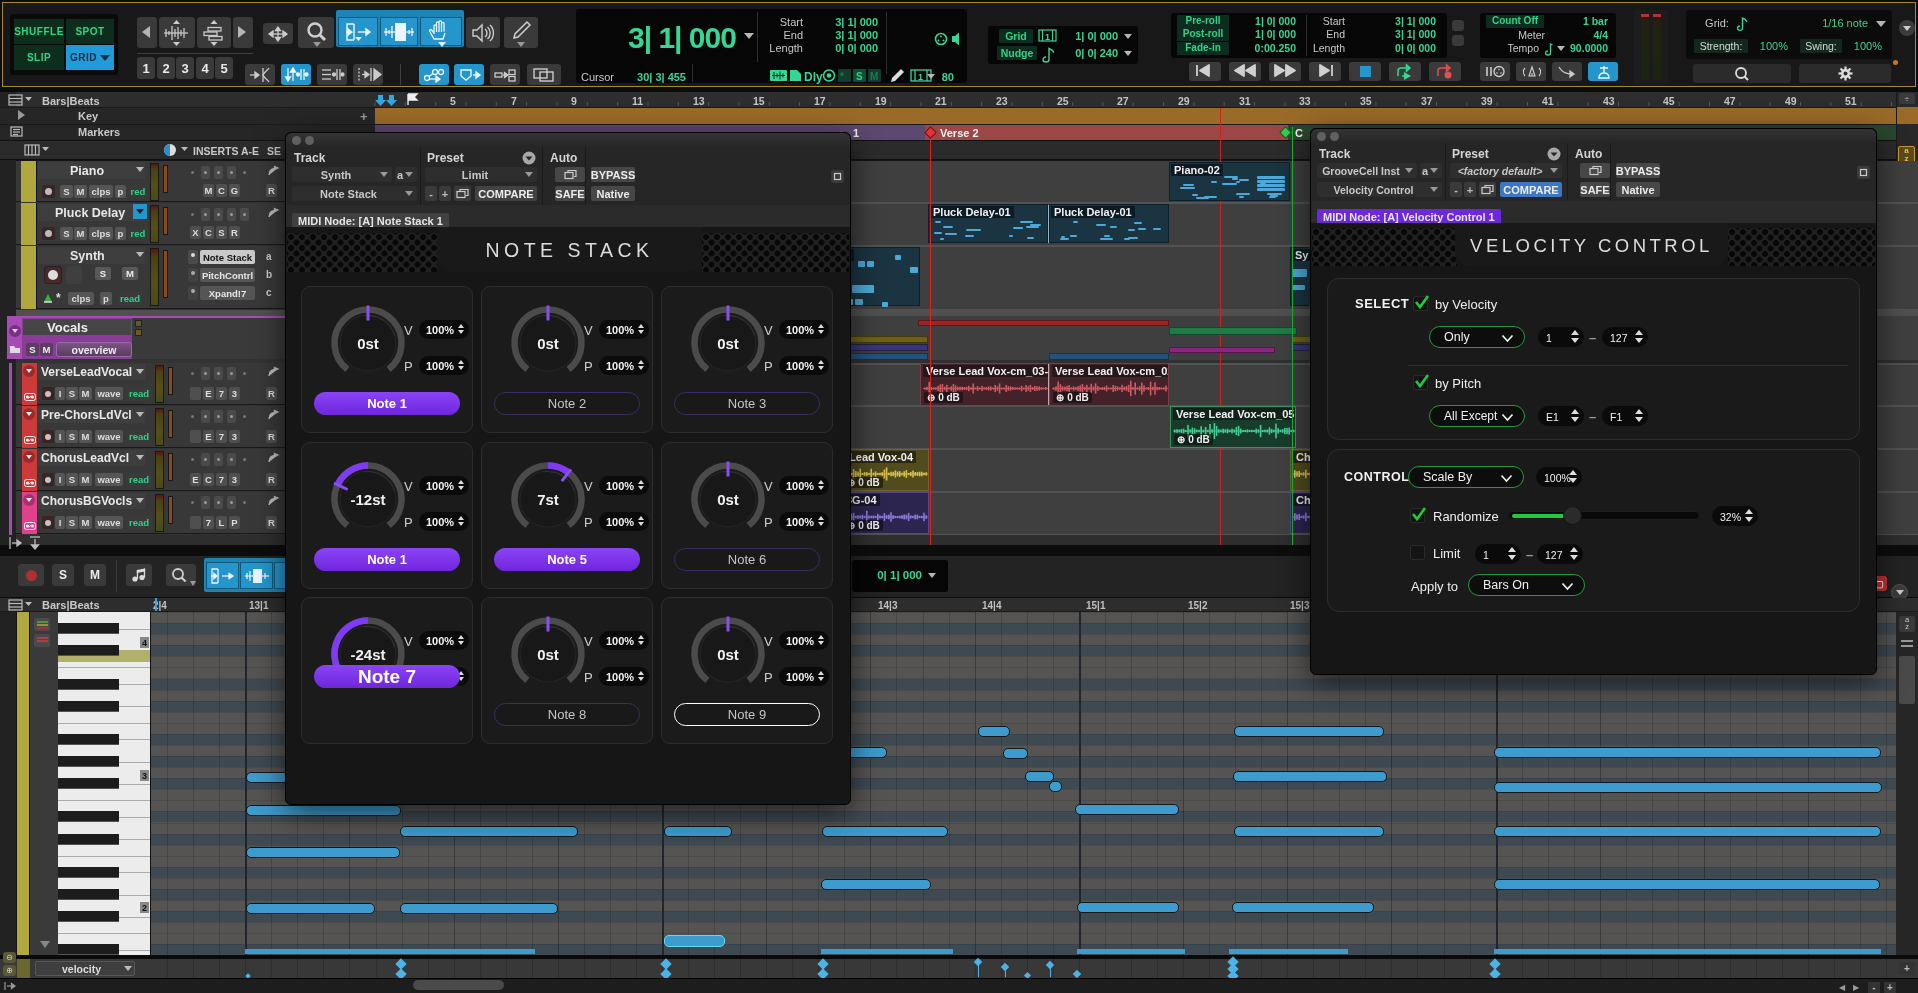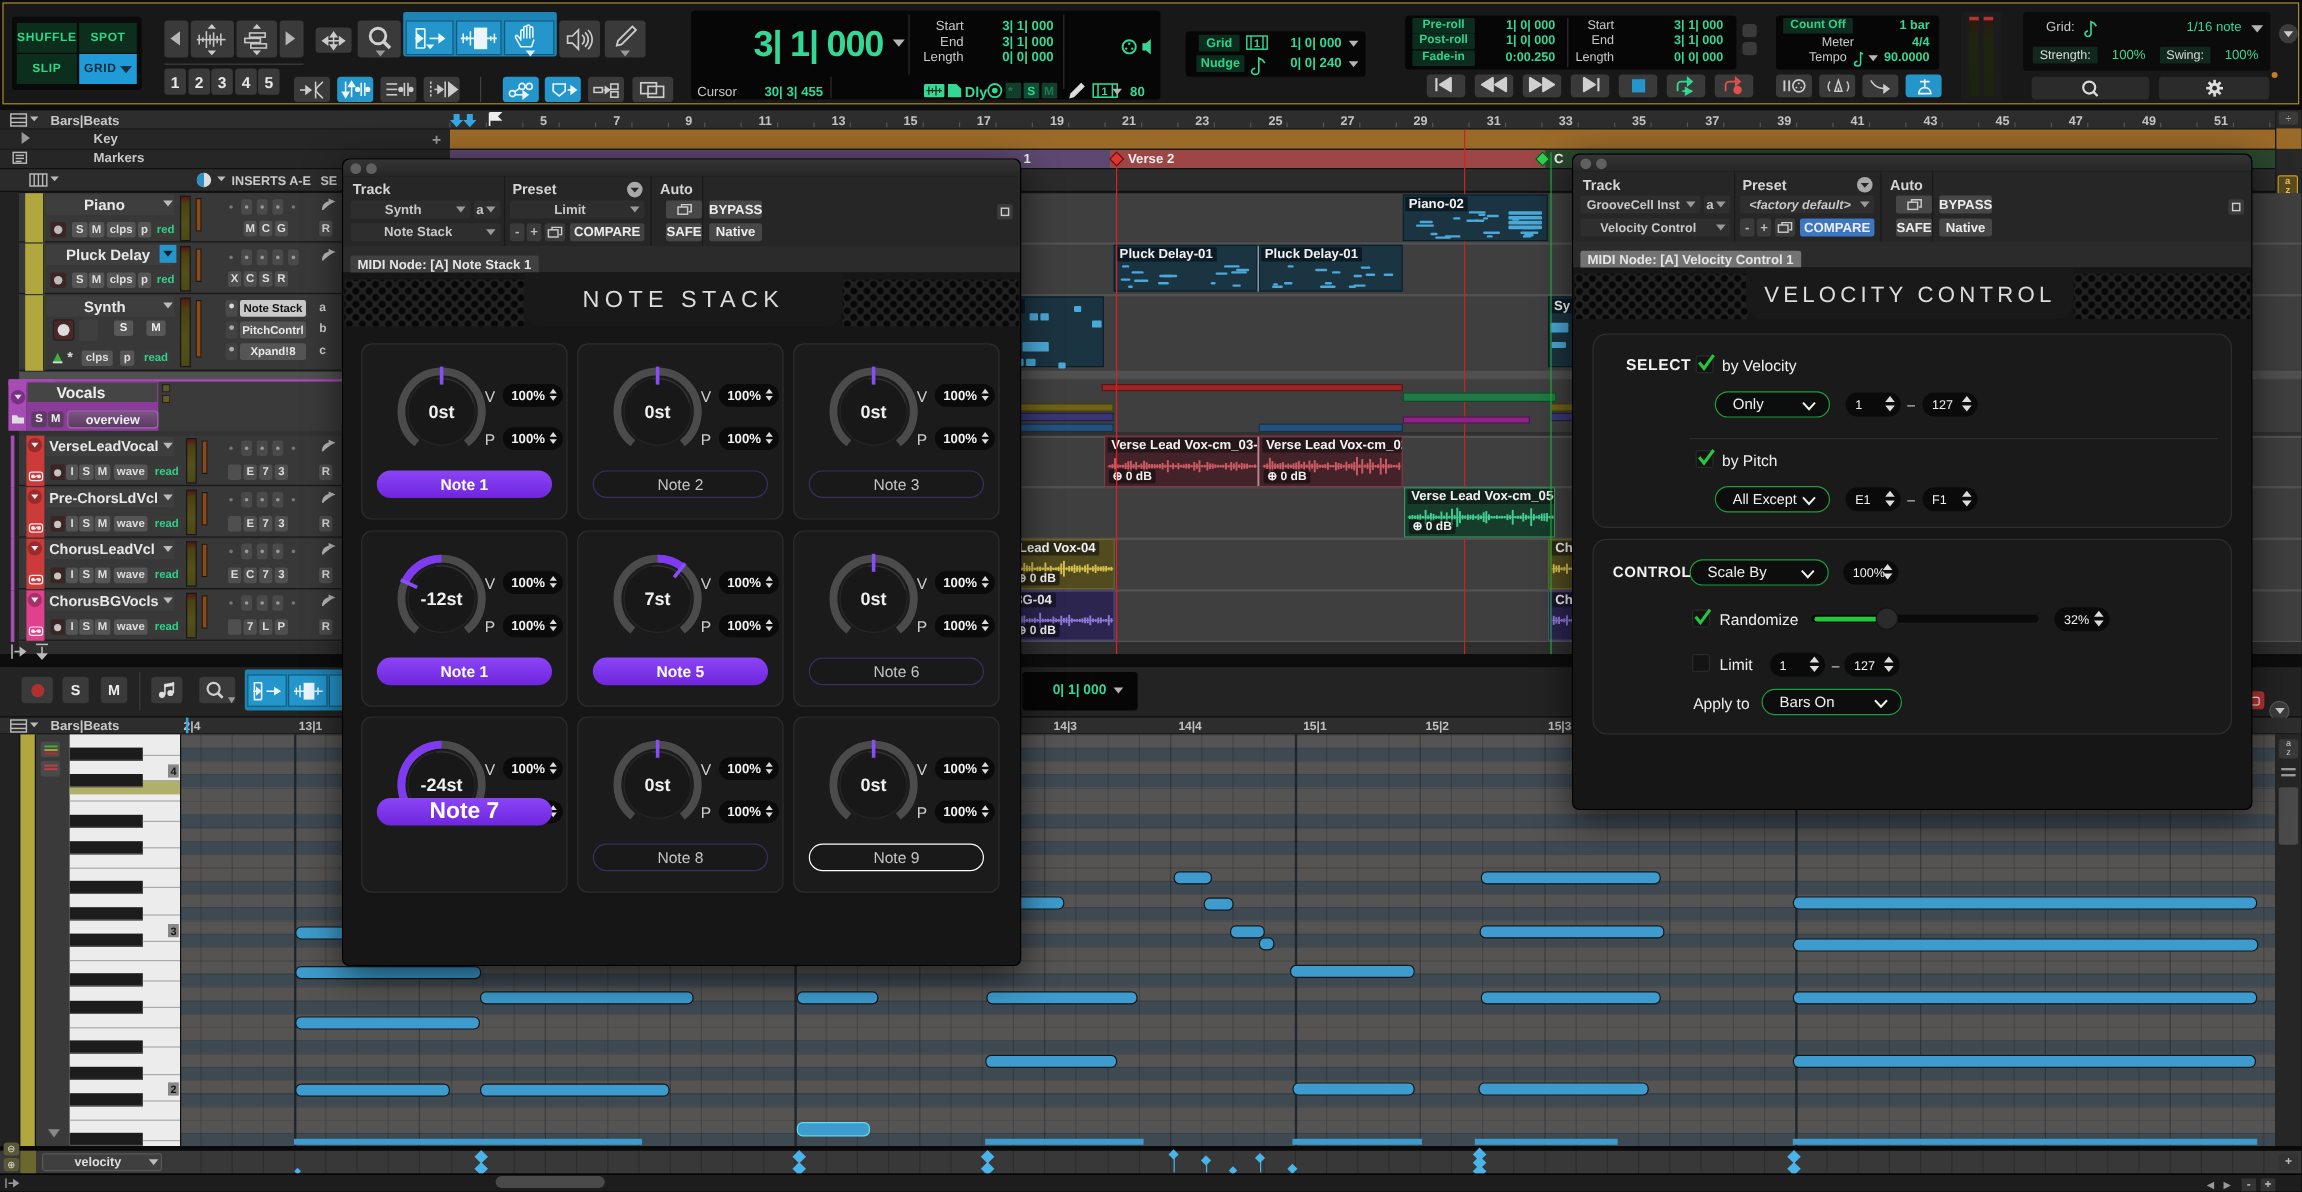--- a/index.html
+++ b/index.html
@@ -1079,21 +1079,21 @@
     <div class="abs" style="left:188px;top:250px;width:10px;height:14px;background:#4a4a4a;border-radius:2px"></div>
     <div class="abs" style="left:191px;top:253px;width:4px;height:4px;border-radius:50%;background:#ddd"></div>
     <div class="abs flx bld" style="left:200px;top:250px;width:55px;height:14px;background:#c9c9c9;border-radius:2px;color:#111;font-size:9.5px">Note Stack</div>
     <div class="abs bld" style="left:266px;top:251px;color:#ccc;font-size:10px">a</div>
     <div class="abs" style="left:188px;top:268px;width:10px;height:14px;background:#424242;border-radius:2px"></div>
     <div class="abs" style="left:191px;top:271px;width:4px;height:4px;border-radius:50%;background:#aaa"></div>
     <div class="abs flx bld" style="left:200px;top:268px;width:55px;height:14px;background:#555;border-radius:2px;color:#e8e8e8;font-size:9.5px">PitchContrl</div>
     <div class="abs bld" style="left:266px;top:269px;color:#ccc;font-size:10px">b</div>
     <div class="abs" style="left:188px;top:286px;width:10px;height:14px;background:#424242;border-radius:2px"></div>
     <div class="abs" style="left:191px;top:289px;width:4px;height:4px;border-radius:50%;background:#aaa"></div>
-    <div class="abs flx bld" style="left:200px;top:286px;width:55px;height:14px;background:#555;border-radius:2px;color:#e8e8e8;font-size:9.5px">Xpand!8</div>
+    <div class="abs flx bld" style="left:200px;top:286px;width:55px;height:14px;background:#555;border-radius:2px;color:#e8e8e8;font-size:9.5px">Xpand!7</div>
     <div class="abs bld" style="left:266px;top:287px;color:#ccc;font-size:10px">c</div>
     <div class="abs" style="left:16px;top:310px;width:269px;height:6px;background:#505050"></div>
     <div class="abs" style="left:16px;top:316px;width:269px;height:43px;background:#3a3a3a"></div>
     <div class="abs" style="left:7px;top:316px;width:278px;height:2px;background:#a74cb4"></div>
     <div class="abs" style="left:7px;top:316px;width:40px;height:5px;background:#a74cb4;border-radius:3px 3px 0 0"></div>
     <div class="abs" style="left:7px;top:318px;width:15px;height:41px;background:#a74cb4"></div>
     <div class="abs flx" style="left:9px;top:325px;width:12px;height:12px;border-radius:50%;background:#7a2f86">
       <span style="width:0;height:0;border-left:3.5px solid transparent;border-right:3.5px solid transparent;border-top:4.5px solid #ddd"></span>
     </div>
     <svg style="left:9px;top:343px" width="12" height="11">
@@ -1920,21 +1920,21 @@
       </g>
     </svg>
     <div class="abs flx bld" style="left:1580px;top:182px;width:30px;height:15px;background:#474747;border-radius:2px;color:#ececec;font-size:11px">SAFE</div>
     <div class="abs flx bld" style="left:1616px;top:163px;width:44px;height:15px;background:#474747;border-radius:2px;color:#ececec;font-size:11px">BYPASS</div>
     <div class="abs flx bld" style="left:1616px;top:182px;width:44px;height:15px;background:#474747;border-radius:2px;color:#ececec;font-size:11px">Native</div>
     <svg style="left:1857px;top:166px" width="14" height="14">
       <rect x="0" y="0" width="13" height="13" rx="2" fill="#3a3a3a"></rect>
       <rect x="3.5" y="3.5" width="6" height="6" fill="none" stroke="#ccc" stroke-width="1.2"></rect>
     </svg>
     <div class="abs" style="left:1311px;top:201px;width:565px;height:22px;background:#2b2b2b"></div>
-    <div class="abs flx bld" style="left:1317px;top:209px;height:16px;background:#737373;border-radius:2px;color:#e5e5e5;font-size:11px;padding:0 6px">MIDI Node: [A] Velocity Control 1</div>
+    <div class="abs flx bld" style="left:1317px;top:209px;height:16px;background:#6d28d9;border-radius:2px;color:#e5e5e5;font-size:11px;padding:0 6px">MIDI Node: [A] Velocity Control 1</div>
     <div class="abs" style="left:1311px;top:223px;width:565px;height:451px;background:#161616;border-radius:0 0 6px 6px"></div>
     <div class="abs" style="left:1312px;top:228px;width:145px;height:38px;background-color:#212121;background-image:radial-gradient(circle at 4px 4px,#070707 2.6px,transparent 3.2px),radial-gradient(circle at 4px 4px,#070707 2.6px,transparent 3.2px);background-size:11px 11px,11px 11px;background-position:0 0,5.5px 5.5px"></div>
     <div class="abs" style="left:1728px;top:228px;width:147px;height:38px;background-color:#212121;background-image:radial-gradient(circle at 4px 4px,#070707 2.6px,transparent 3.2px),radial-gradient(circle at 4px 4px,#070707 2.6px,transparent 3.2px);background-size:11px 11px,11px 11px;background-position:0 0,5.5px 5.5px"></div>
     <div class="abs" style="left:1455px;top:223px;width:273px;height:43px;background:#191919;border-radius:0 0 14px 14px"></div>
     <div class="abs flx" style="left:1455px;top:234px;width:273px;height:24px;color:#dcdcdc;font-size:18.5px;letter-spacing:3.5px;font-stretch:condensed">VELOCITY CONTROL</div>
     <div class="abs" style="left:1327px;top:278px;width:533px;height:162px;border:1px solid #2e2e2e;border-radius:12px;background:#1a1a1a"></div>
     <div class="abs bld" style="left:1355px;top:296px;color:#f2f2f2;font-size:13px;letter-spacing:.5px">SELECT</div>
     <div class="abs" style="left:1413px;top:296px;width:15px;height:15px;background:#141414;border:1px solid #2a2a2a;border-radius:2px"></div>
     <svg style="left:1413px;top:293px" width="18" height="18">
       <path d="M3 9 l4 5 8 -11" fill="none" stroke="#22c93e" stroke-width="2.6"></path>

